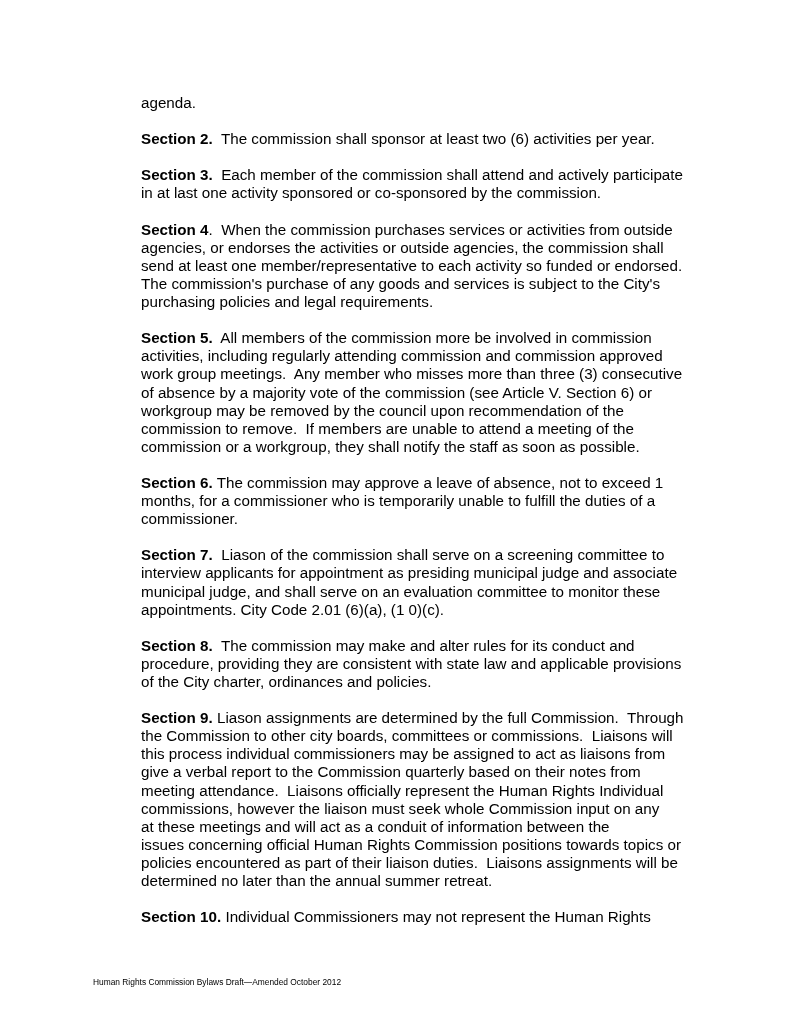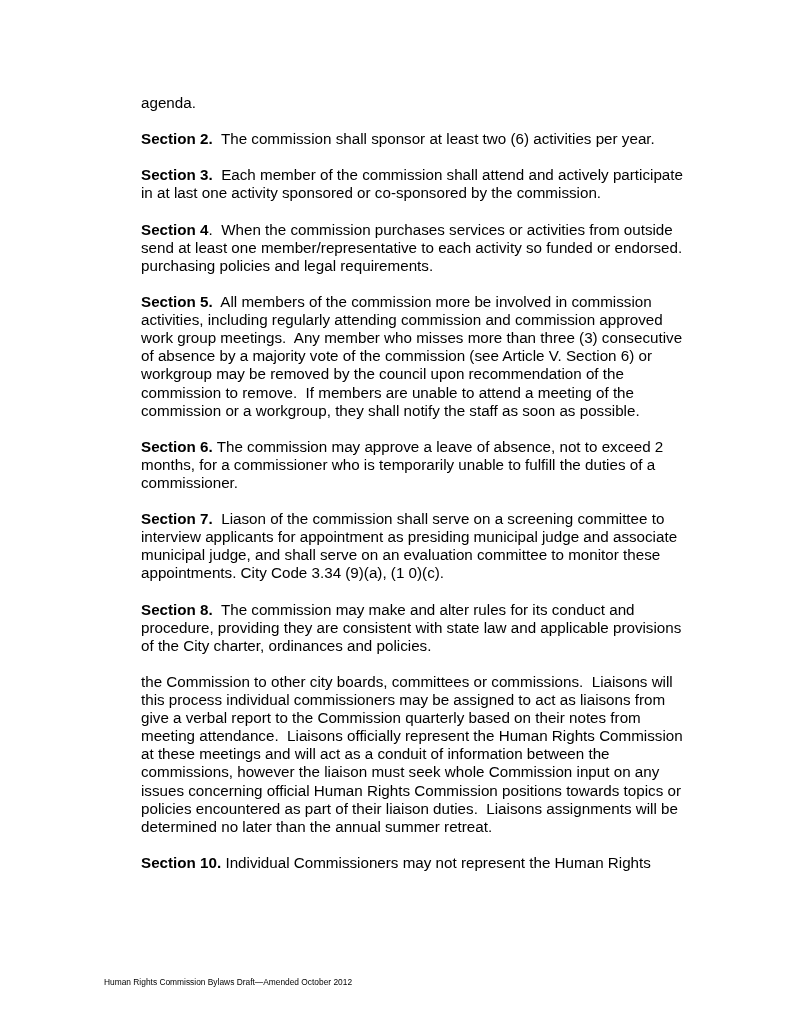--- a/index.html
+++ b/index.html
@@ -37,21 +37,21 @@
     .line {
       display: block;
       white-space: pre;
     }
     .sec-label {
       font-weight: bold;
       text-align: center;
     }
     .footer {
       position: absolute;
-      left: 104px;
+      left: 93px;
       top: 977px;
       font-size: 8.4px;
       line-height: 10px;
       white-space: nowrap;
     }
   </style>
 </head>
 <body>
 
 <div class="page">
@@ -65,60 +65,63 @@
       <span class="line"><span class="sec-label">Section 2.</span><span>  The commission shall sponsor at least two (6) activities per year.</span></span>
     </p>
 
     <p class="para">
       <span class="line"><span class="sec-label">Section 3.</span><span>  Each member of the commission shall attend and actively participate</span></span>
       <span class="line">in at last one activity sponsored or co-sponsored by the commission.</span>
     </p>
 
     <p class="para">
       <span class="line"><span class="sec-label">Section 4</span><span>.  When the commission purchases services or activities from outside</span></span>
+      <span class="line">agencies, or endorses the activities or outside agencies, the commission shall</span>
       <span class="line">send at least one member/representative to each activity so funded or endorsed.</span>
+      <span class="line">The commission's purchase of any goods and services is subject to the City's</span>
       <span class="line">purchasing policies and legal requirements.</span>
     </p>
 
     <p class="para">
       <span class="line"><span class="sec-label">Section 5.</span><span>  All members of the commission more be involved in commission</span></span>
       <span class="line">activities, including regularly attending commission and commission approved</span>
       <span class="line">work group meetings.  Any member who misses more than three (3) consecutive</span>
       <span class="line">of absence by a majority vote of the commission (see Article V. Section 6) or</span>
       <span class="line">workgroup may be removed by the council upon recommendation of the</span>
       <span class="line">commission to remove.  If members are unable to attend a meeting of the</span>
       <span class="line">commission or a workgroup, they shall notify the staff as soon as possible.</span>
     </p>
 
     <p class="para">
-      <span class="line"><span class="sec-label">Section 6.</span><span> The commission may approve a leave of absence, not to exceed 2</span></span>
+      <span class="line"><span class="sec-label">Section 6.</span><span> The commission may approve a leave of absence, not to exceed 1</span></span>
       <span class="line">months, for a commissioner who is temporarily unable to fulfill the duties of a</span>
       <span class="line">commissioner.</span>
     </p>
 
     <p class="para">
       <span class="line"><span class="sec-label">Section 7.</span><span>  Liason of the commission shall serve on a screening committee to</span></span>
       <span class="line">interview applicants for appointment as presiding municipal judge and associate</span>
       <span class="line">municipal judge, and shall serve on an evaluation committee to monitor these</span>
-      <span class="line">appointments. City Code 3.34 (9)(a), (1 0)(c).</span>
+      <span class="line">appointments. City Code 2.01 (6)(a), (1 0)(c).</span>
     </p>
 
     <p class="para">
       <span class="line"><span class="sec-label">Section 8.</span><span>  The commission may make and alter rules for its conduct and</span></span>
       <span class="line">procedure, providing they are consistent with state law and applicable provisions</span>
       <span class="line">of the City charter, ordinances and policies.</span>
     </p>
 
     <p class="para">
+      <span class="line"><span class="sec-label">Section 9.</span><span> Liason assignments are determined by the full Commission.  Through</span></span>
       <span class="line">the Commission to other city boards, committees or commissions.  Liaisons will</span>
       <span class="line">this process individual commissioners may be assigned to act as liaisons from</span>
       <span class="line">give a verbal report to the Commission quarterly based on their notes from</span>
-      <span class="line">meeting attendance.  Liaisons officially represent the Human Rights Commission</span>
+      <span class="line">meeting attendance.  Liaisons officially represent the Human Rights Individual</span>
+      <span class="line">commissions, however the liaison must seek whole Commission input on any</span>
       <span class="line">at these meetings and will act as a conduit of information between the</span>
-      <span class="line">commissions, however the liaison must seek whole Commission input on any</span>
       <span class="line">issues concerning official Human Rights Commission positions towards topics or</span>
       <span class="line">policies encountered as part of their liaison duties.  Liaisons assignments will be</span>
       <span class="line">determined no later than the annual summer retreat.</span>
     </p>
 
     <p class="para">
       <span class="line"><span class="sec-label">Section 10.</span><span> Individual Commissioners may not represent the Human Rights</span></span>
     </p>
 
   </div>

